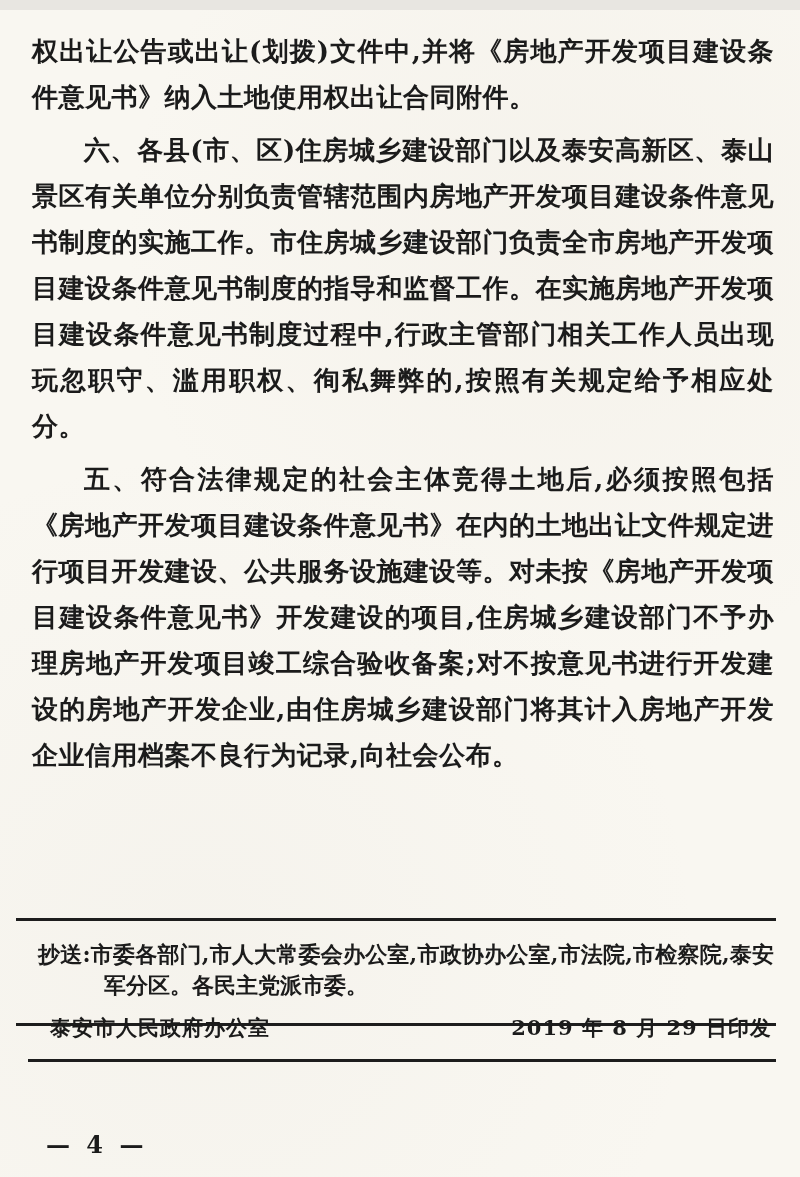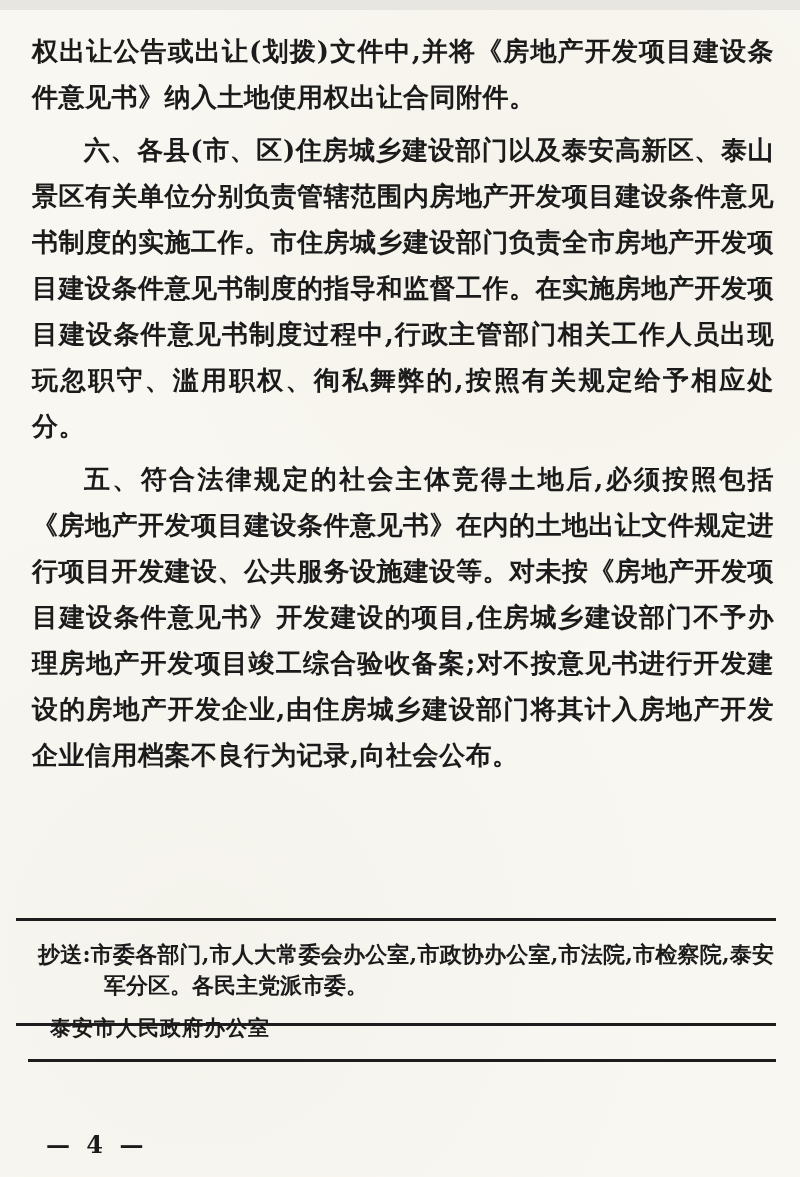--- a/index.html
+++ b/index.html
@@ -96,17 +96,18 @@
     <p class="para indent">六、各县(市、区)住房城乡建设部门以及泰安高新区、泰山景区有关单位分别负责管辖范围内房地产开发项目建设条件意见书制度的实施工作。市住房城乡建设部门负责全市房地产开发项目建设条件意见书制度的指导和监督工作。在实施房地产开发项目建设条件意见书制度过程中,行政主管部门相关工作人员出现玩忽职守、滥用职权、徇私舞弊的,按照有关规定给予相应处分。</p>
     <p class="para indent">五、符合法律规定的社会主体竞得土地后,必须按照包括《房地产开发项目建设条件意见书》在内的土地出让文件规定进行项目开发建设、公共服务设施建设等。对未按《房地产开发项目建设条件意见书》开发建设的项目,住房城乡建设部门不予办理房地产开发项目竣工综合验收备案;对不按意见书进行开发建设的房地产开发企业,由住房城乡建设部门将其计入房地产开发企业信用档案不良行为记录,向社会公布。</p>
   </main>
 
   <section class="copy-section">
     <p class="copy-line"><span>抄送:</span><span>市委各部门,市人大常委会办公室,市政协办公室,市法院,市检察院,泰安军分区。各民主党派市委。</span></p>
   </section>
 
   <section class="imprint-row">
     <span>泰安市人民政府办公室</span>
+    <span>2019 年 8 月 29 日印发</span>
   </section>
 
   <div class="page-number">— 4 —</div>
 
 </div>
 
 </body></html>

